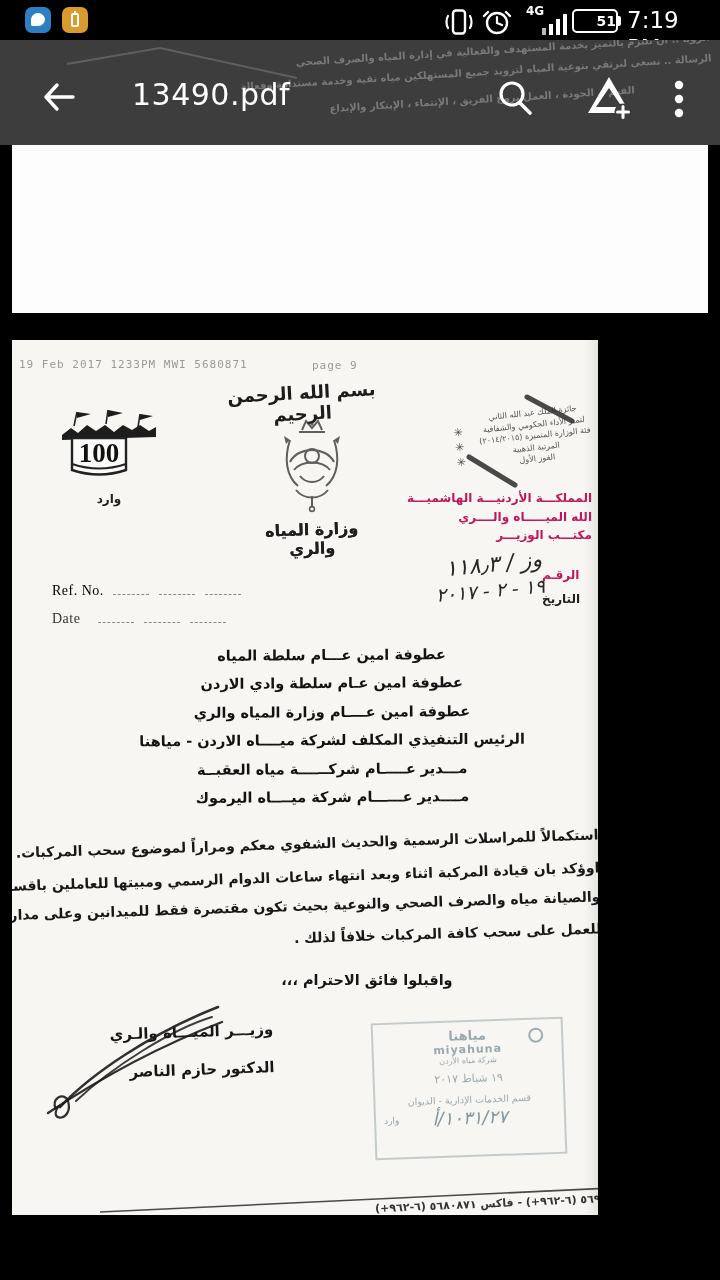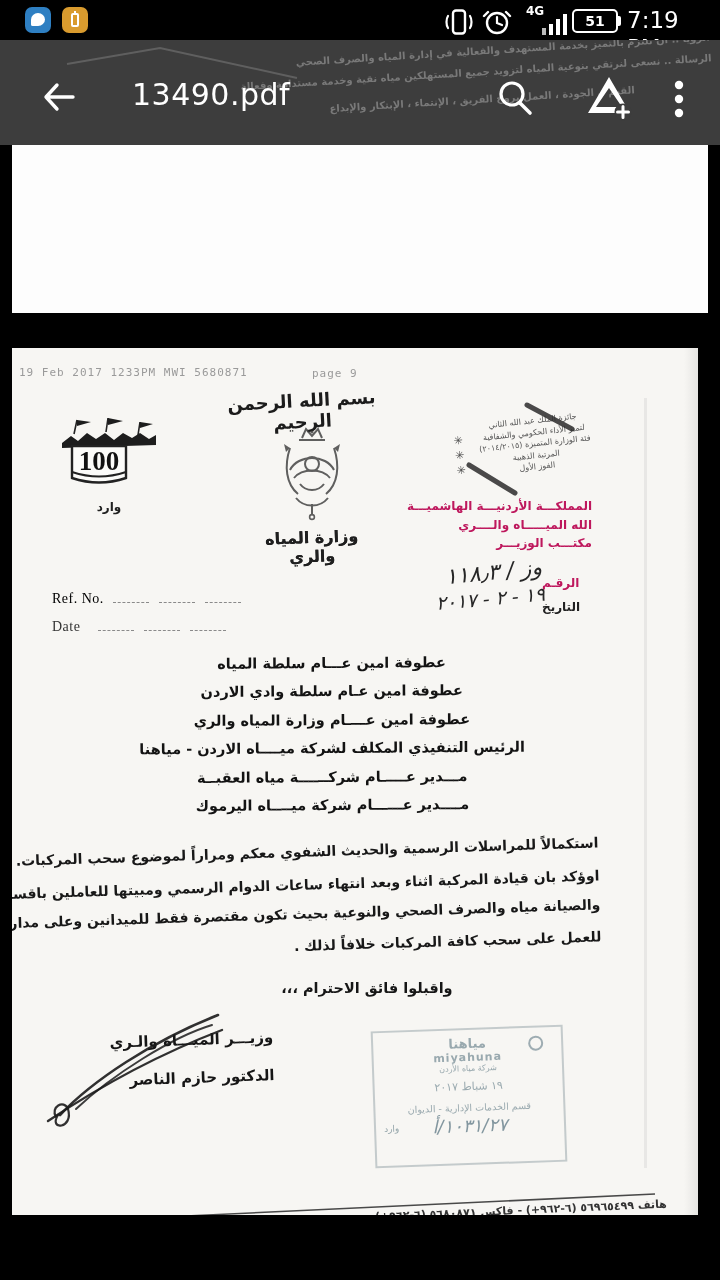--- a/index.html
+++ b/index.html
@@ -16,21 +16,21 @@
   #notif-batt .cell{position:absolute;left:9px;top:6px;width:8px;height:14px;border:2px solid #fff;border-radius:2px;}
   #notif-batt .cell:before{content:"";position:absolute;left:1px;top:-4px;width:2px;height:2px;background:#fff;}
   .sb-time{left:627px;top:6px;width:90px;height:28px;color:#fff;font-size:23px;line-height:28px;font-family:"DejaVu Sans",sans-serif;}
   .sb-4g{left:526px;top:4px;color:#fff;font-size:12px;font-weight:bold;}
   
   #toolbar{left:0;top:40px;width:720px;height:105px;background:#3d3d3d;overflow:hidden;}
   .ghostline{color:#8e8e8e;font-size:10px;font-weight:bold;white-space:nowrap;opacity:.75;transform:rotate(-3.5deg);direction:rtl;}
   #pdf-title{left:132px;top:35px;width:300px;height:40px;color:#fff;font-size:30px;line-height:40px;letter-spacing:.5px;}
   
   #page-strip{left:12px;top:145px;width:696px;height:168px;background:#fdfdfd;}
-  #doc-page{left:12px;top:348px;width:686px;height:875px;background:#f7f6f3;overflow:hidden;}
+  #doc-page{left:12px;top:340px;width:586px;height:875px;background:#f7f6f3;overflow:hidden;}
   .scan-en{font-family:"DejaVu Sans Mono",monospace;color:#9a9a9a;font-size:11px;letter-spacing:1px;white-space:nowrap;}
   .serif{font-family:"Liberation Serif",serif;}
   .ar{direction:rtl;font-family:"DejaVu Sans",sans-serif;}
   .bold{font-weight:bold;}
   .dash{display:inline-block;width:36px;height:10px;border-bottom:1.6px dashed #8a8a8a;margin:0 5px;}
   .hand{font-style:italic;color:#262626;letter-spacing:1px;white-space:nowrap;}
   .award-line{font-size:8px;line-height:11.5px;color:#555;white-space:nowrap;}
   .stamp-text{color:rgba(148,164,171,.95);}
   .addr{font-size:14.5px;font-weight:bold;color:#131313;line-height:28.4px;white-space:nowrap;}
   .bodyline{font-size:14px;font-weight:bold;color:#181818;line-height:29px;white-space:nowrap;}
@@ -63,21 +63,21 @@
     </svg>
 
     <div class="abs sb-4g">4G</div>
     <svg class="abs" style="left:540px;top:12px;" width="30" height="24" viewBox="0 0 30 24">
       <rect x="2" y="16" width="4" height="7" fill="#bbb"></rect>
       <rect x="9" y="12" width="4" height="11" fill="#fff"></rect>
       <rect x="16" y="7" width="4" height="16" fill="#fff"></rect>
       <rect x="23" y="2" width="4" height="21" fill="#fff"></rect>
     </svg>
 
-    <div class="abs" style="left:572px;top:9px;width:46px;height:24px;border:2px solid #fff;border-radius:5px;color:#fff;font-size:14px;font-weight:bold;text-align:center;line-height:20px;">
+    <div class="abs" style="left:572px;top:9px;width:46px;height:24px;border:2px solid #fff;border-radius:5px;color:#fff;font-size:14px;font-weight:bold;text-align:right;line-height:20px;">
       <span>51</span>
       <span class="abs" style="right:-5px;top:5px;width:3px;height:10px;background:#fff;border-radius:0 2px 2px 0;"></span>
     </div>
     <div class="abs sb-time">7:19 PM</div>
   </div>
 
   <div id="page-strip" class="abs"></div>
 
   <div id="toolbar" class="abs">
 

